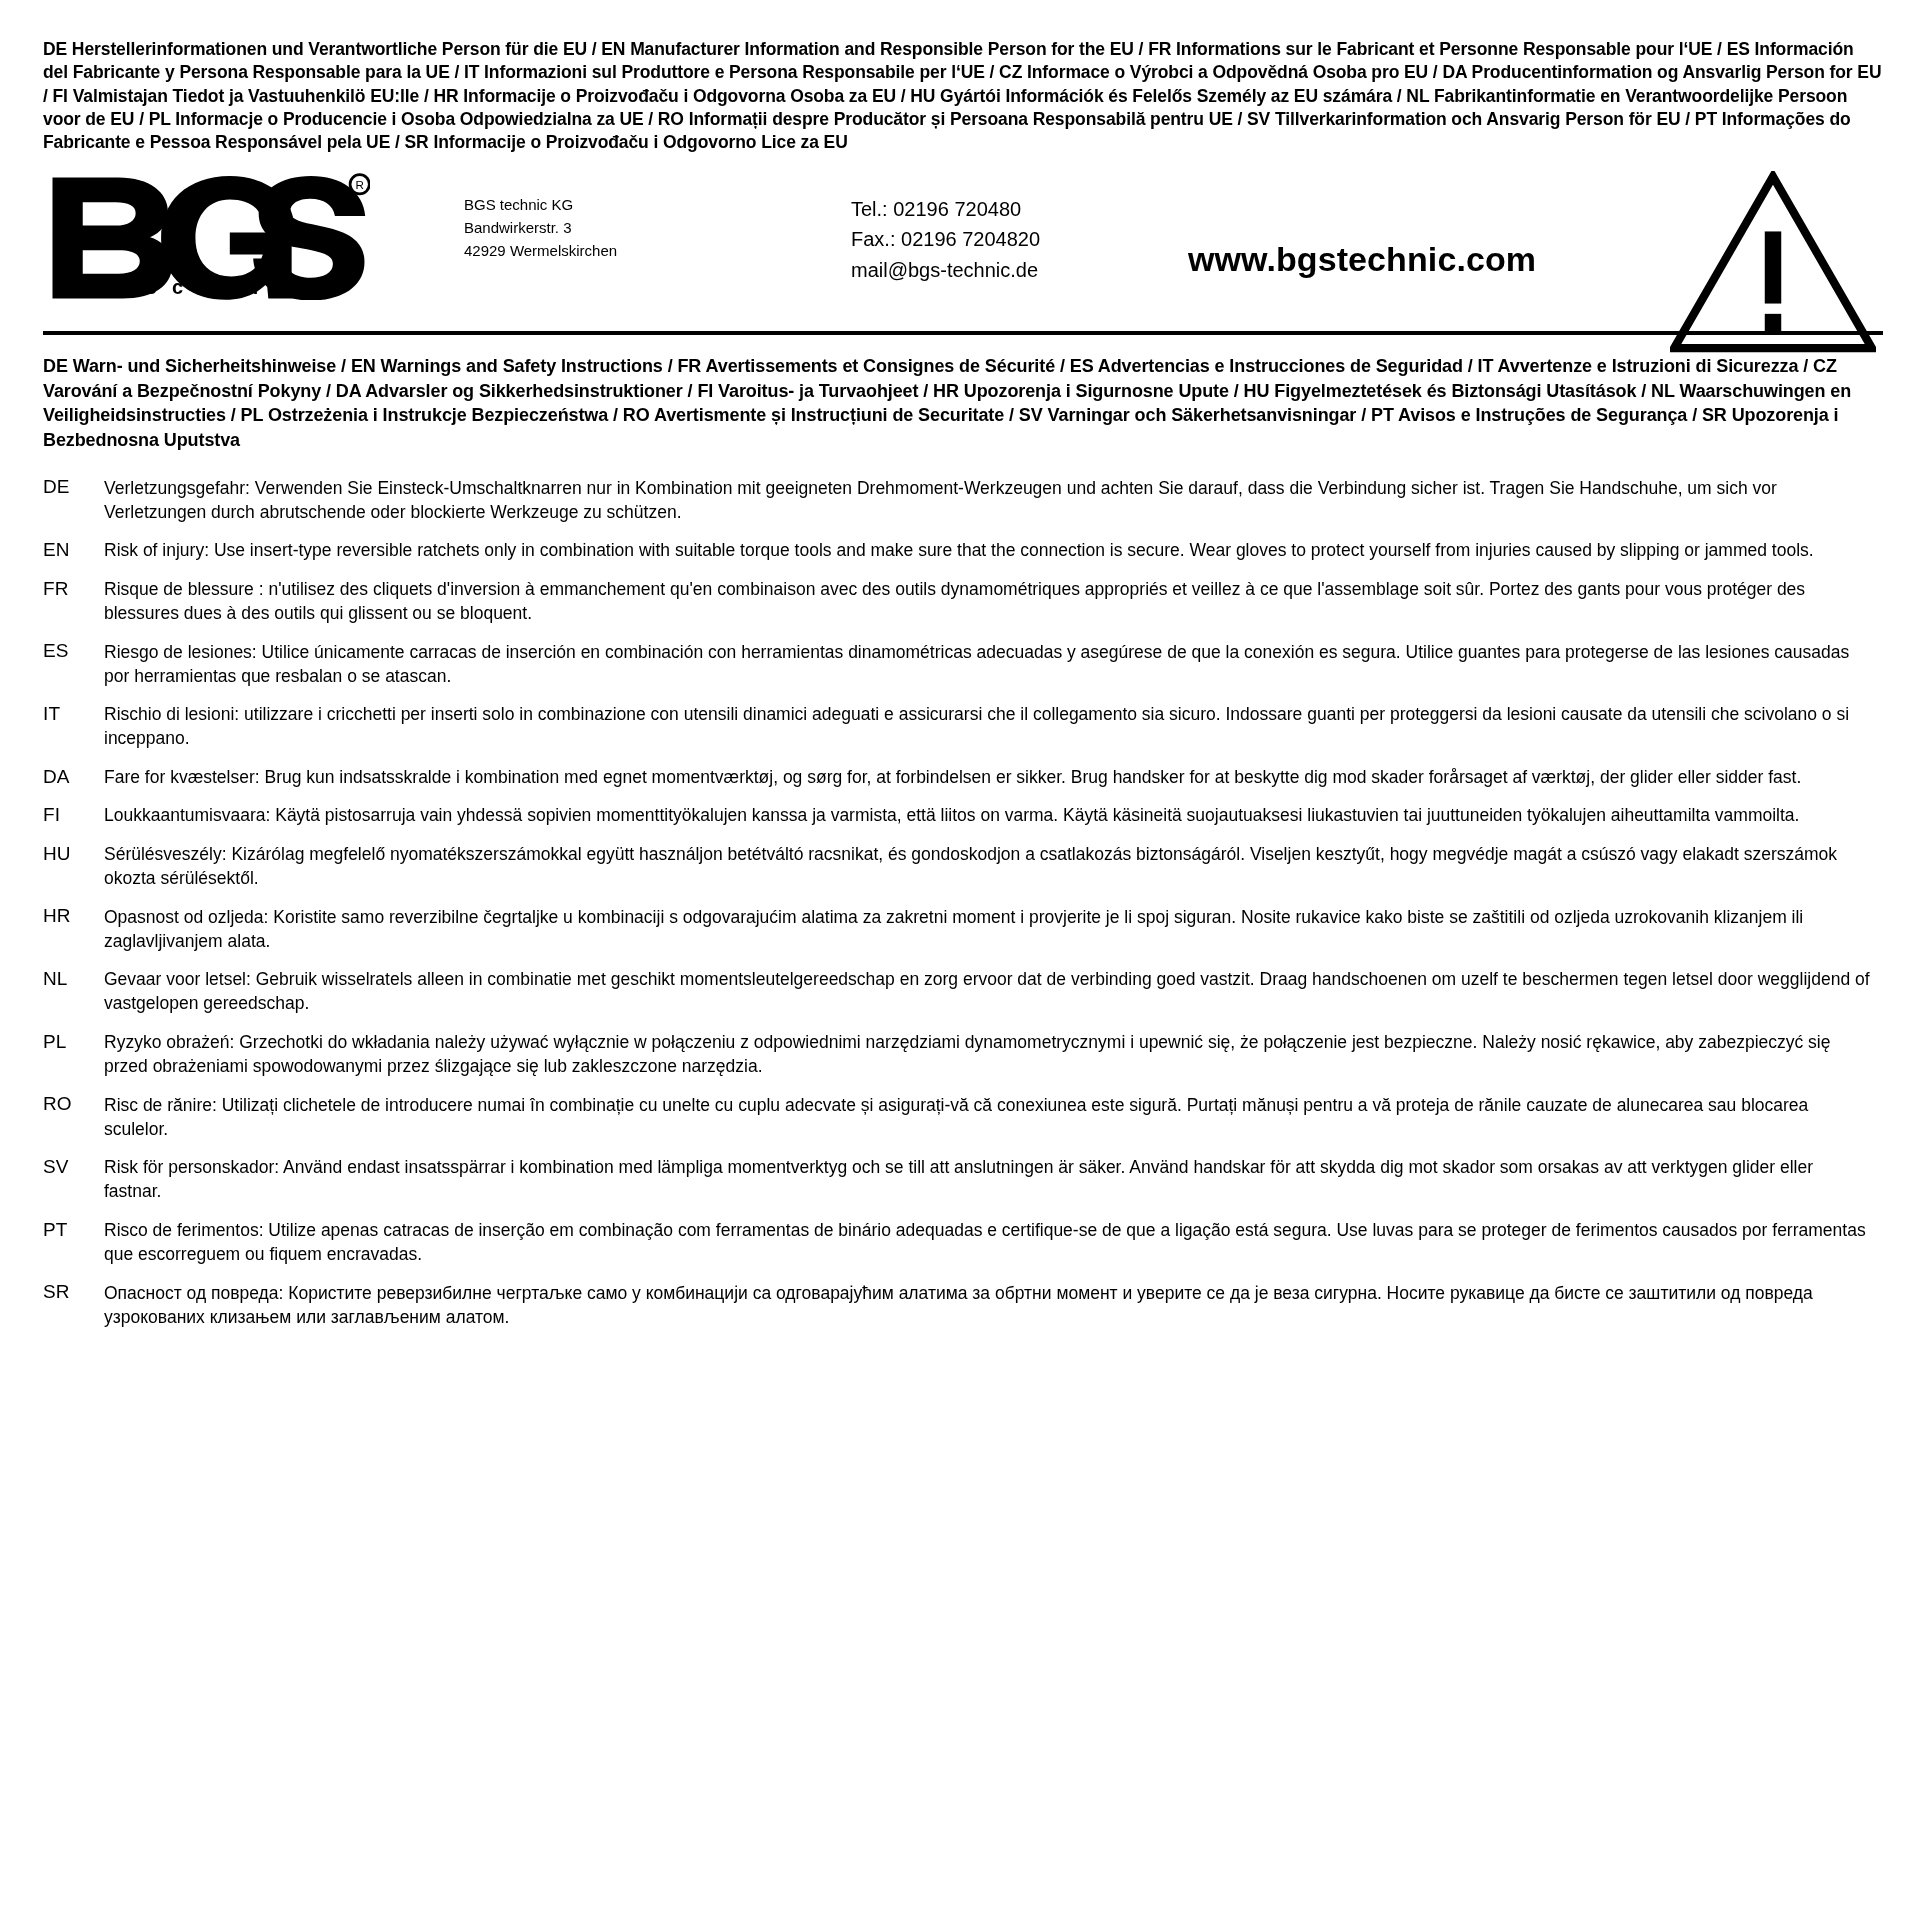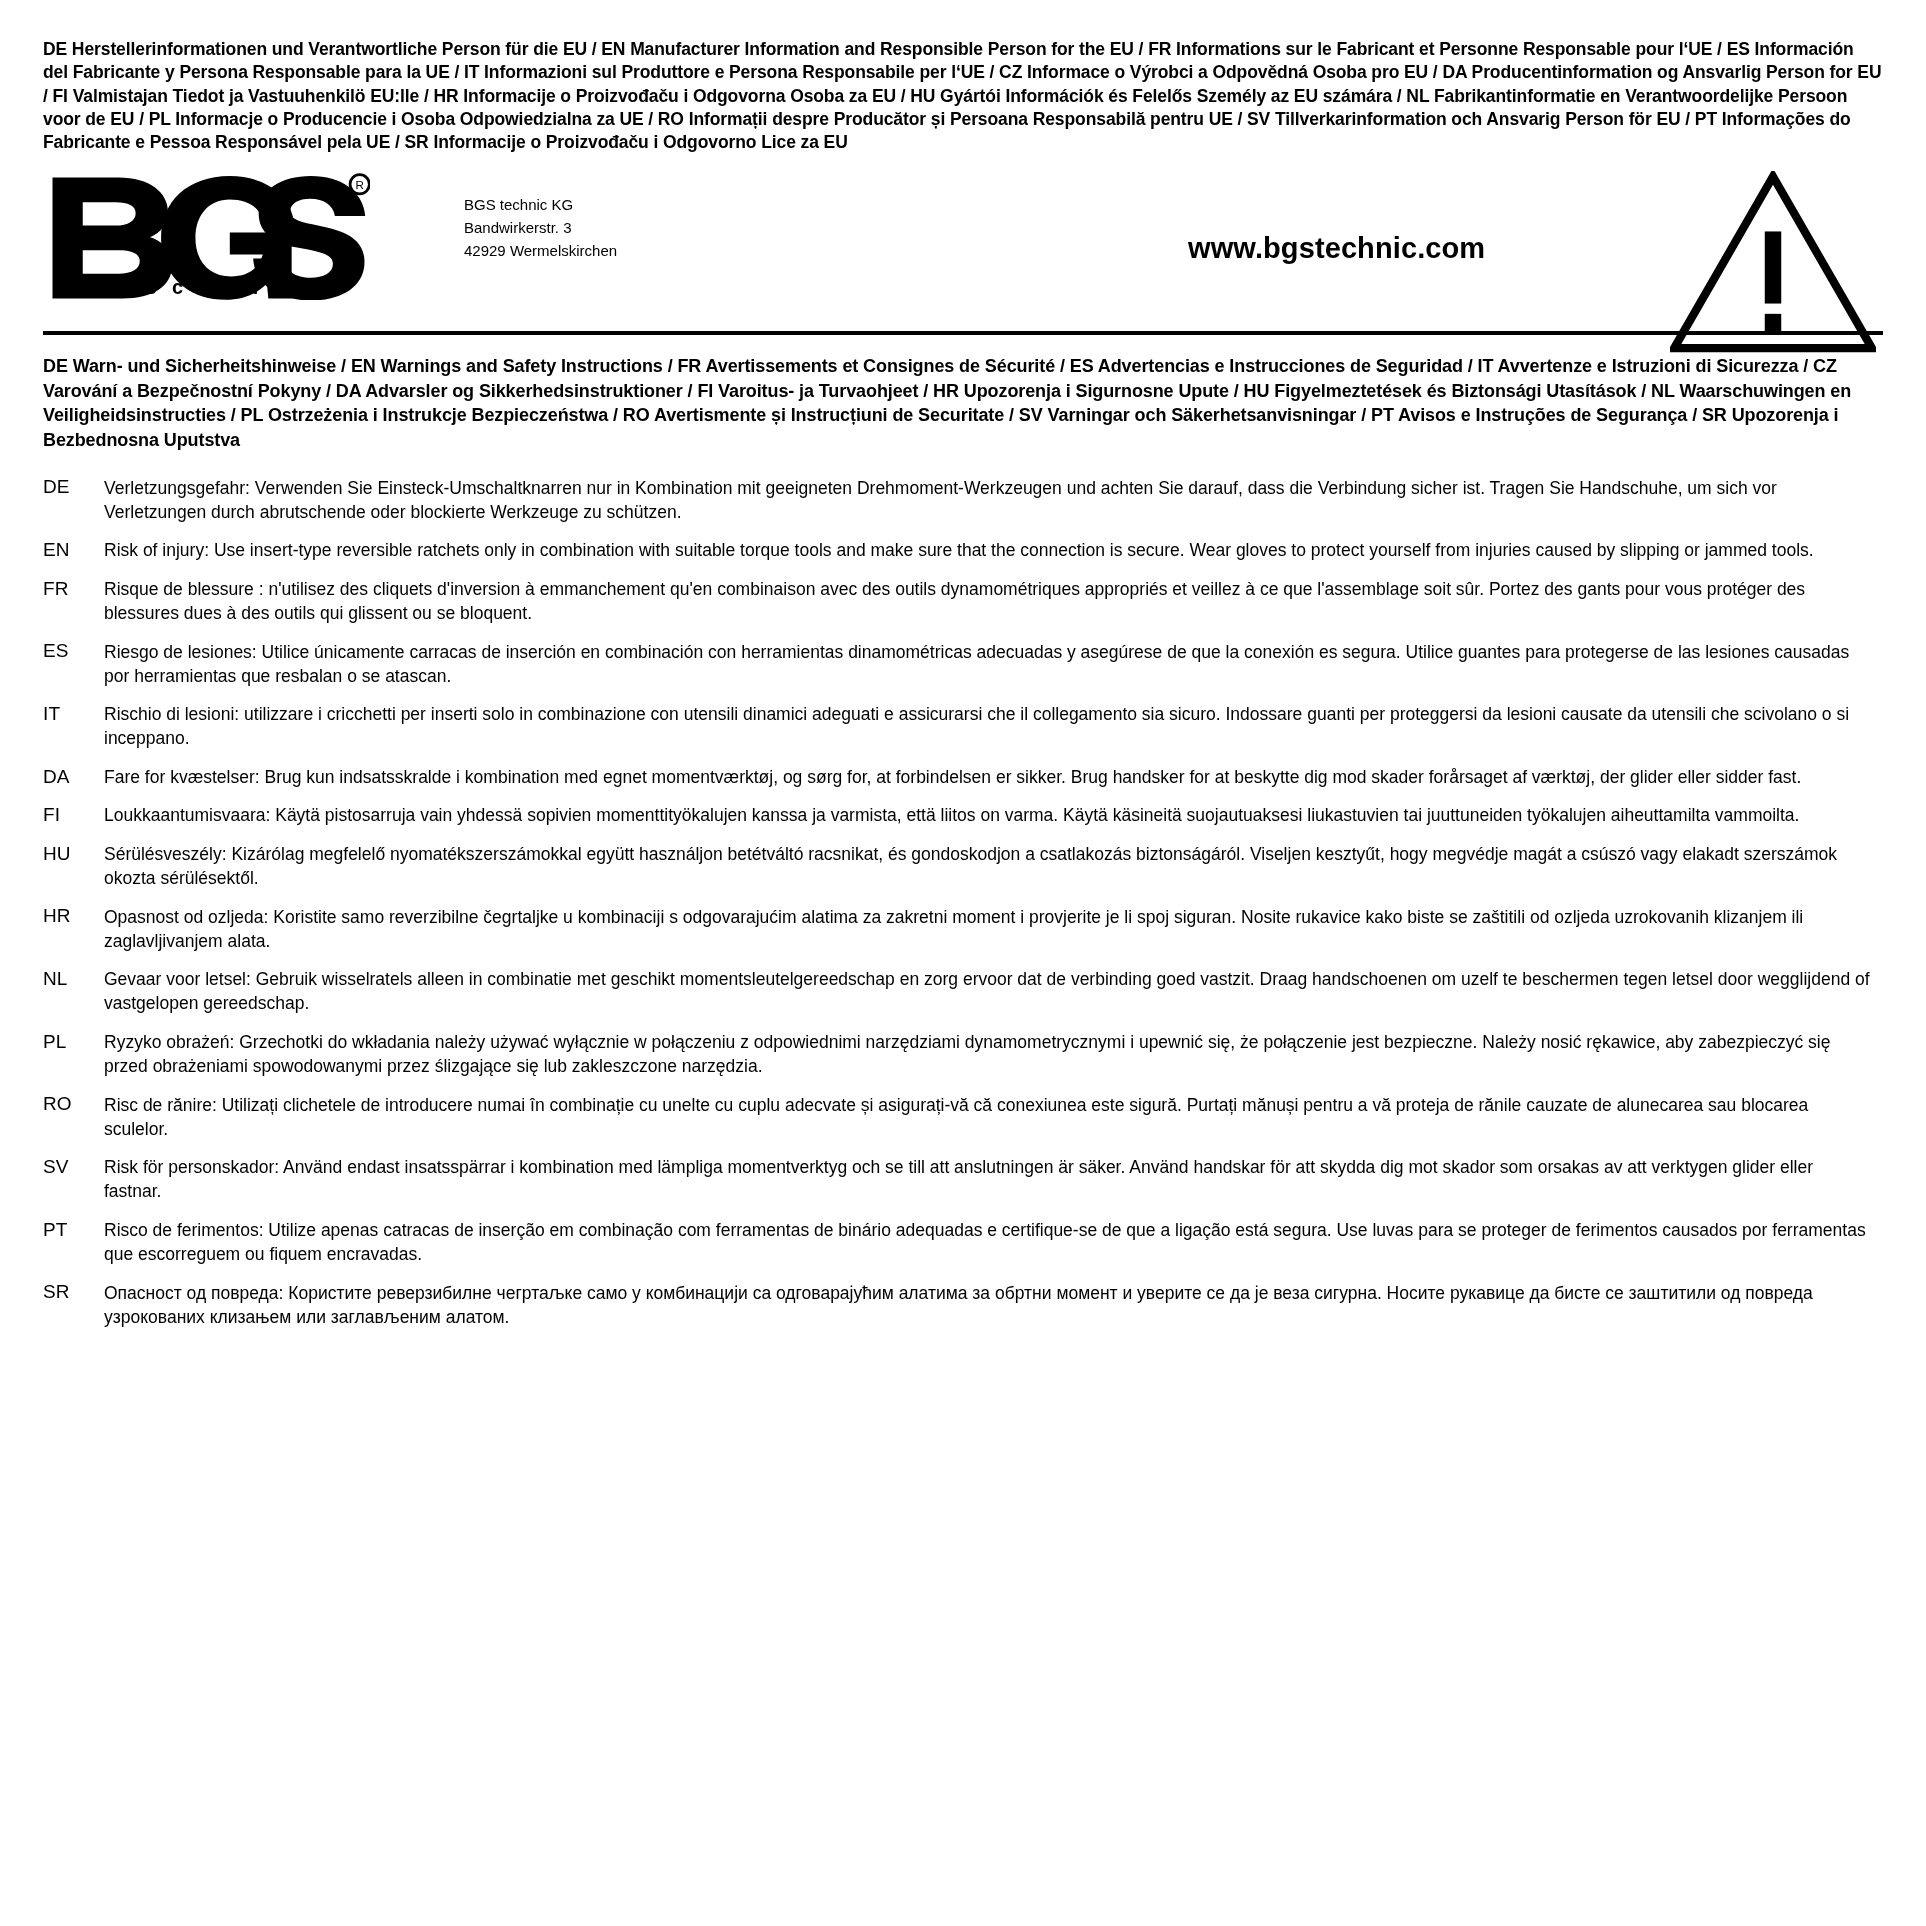--- a/index.html
+++ b/index.html
@@ -60,22 +60,22 @@
     position: absolute;
     left: 808px;
     top: 30px;
     font-size: 20px;
     line-height: 1.52;
     white-space: pre-line;
   }
   .website {
     position: absolute;
     left: 1145px;
-    top: 68px;
-    font-size: 29px;
+    top: 76px;
+    font-size: 34px;
     font-weight: bold;
     letter-spacing: 0.1px;
   }
   .warn-triangle {
     position: absolute;
     right: 6.9px;
     top: 6.9px;
     width: 206px;
     height: 182px;
   }
@@ -143,20 +143,23 @@
         <text x="455" y="29" font-family="'Liberation Sans', sans-serif" font-size="17" text-anchor="middle" fill="#000">R</text>
 
         <text x="112" y="182" font-family="'Liberation Sans', sans-serif" font-size="29" font-weight="bold" letter-spacing="7" fill="#000">t e c h n i c</text>
       </svg>
     </div>
 
     <div class="addr">BGS technic KG
 Bandwirkerstr. 3
 42929 Wermelskirchen</div>
 
+    <div class="contact">Tel.: 02196 720480
+Fax.: 02196 7204820
+mail@bgs-technic.de</div>
 
     <div class="website">www.bgstechnic.com</div>
 
     <div class="warn-triangle">
       <svg viewBox="0 0 300 265" width="206" height="182" aria-hidden="true">
         <polygon points="150,8 294,258 6,258" fill="none" stroke="#000" stroke-width="12" stroke-linejoin="miter"></polygon>
         <rect x="138" y="88" width="24" height="105" fill="#000"></rect>
         <rect x="138" y="208" width="24" height="26" fill="#000"></rect>
       </svg>
     </div>

